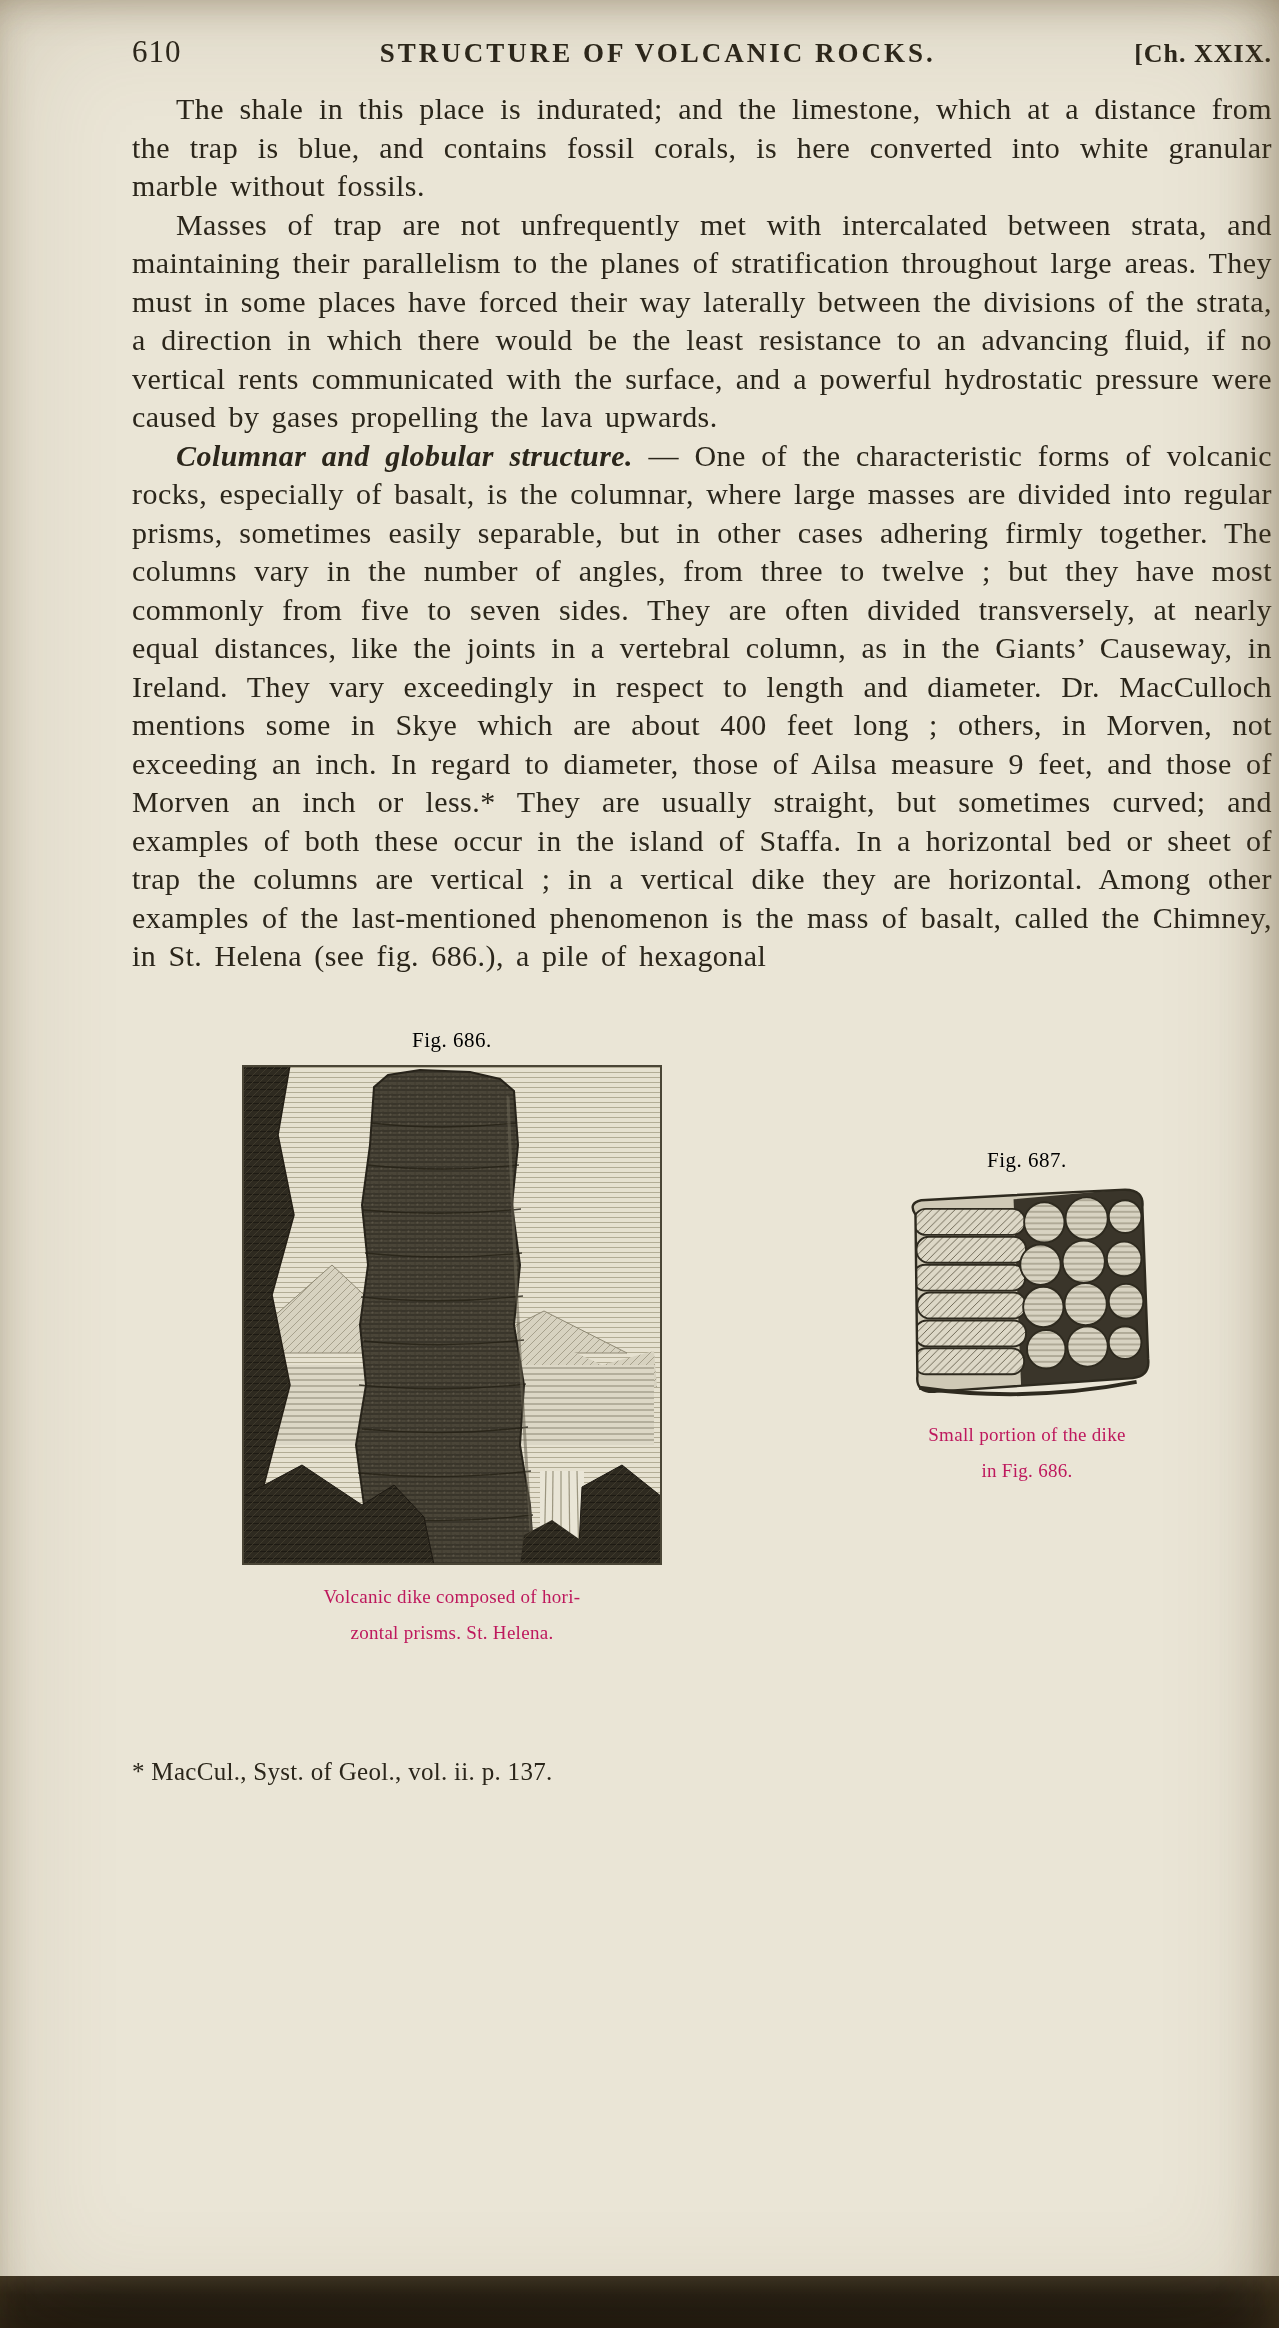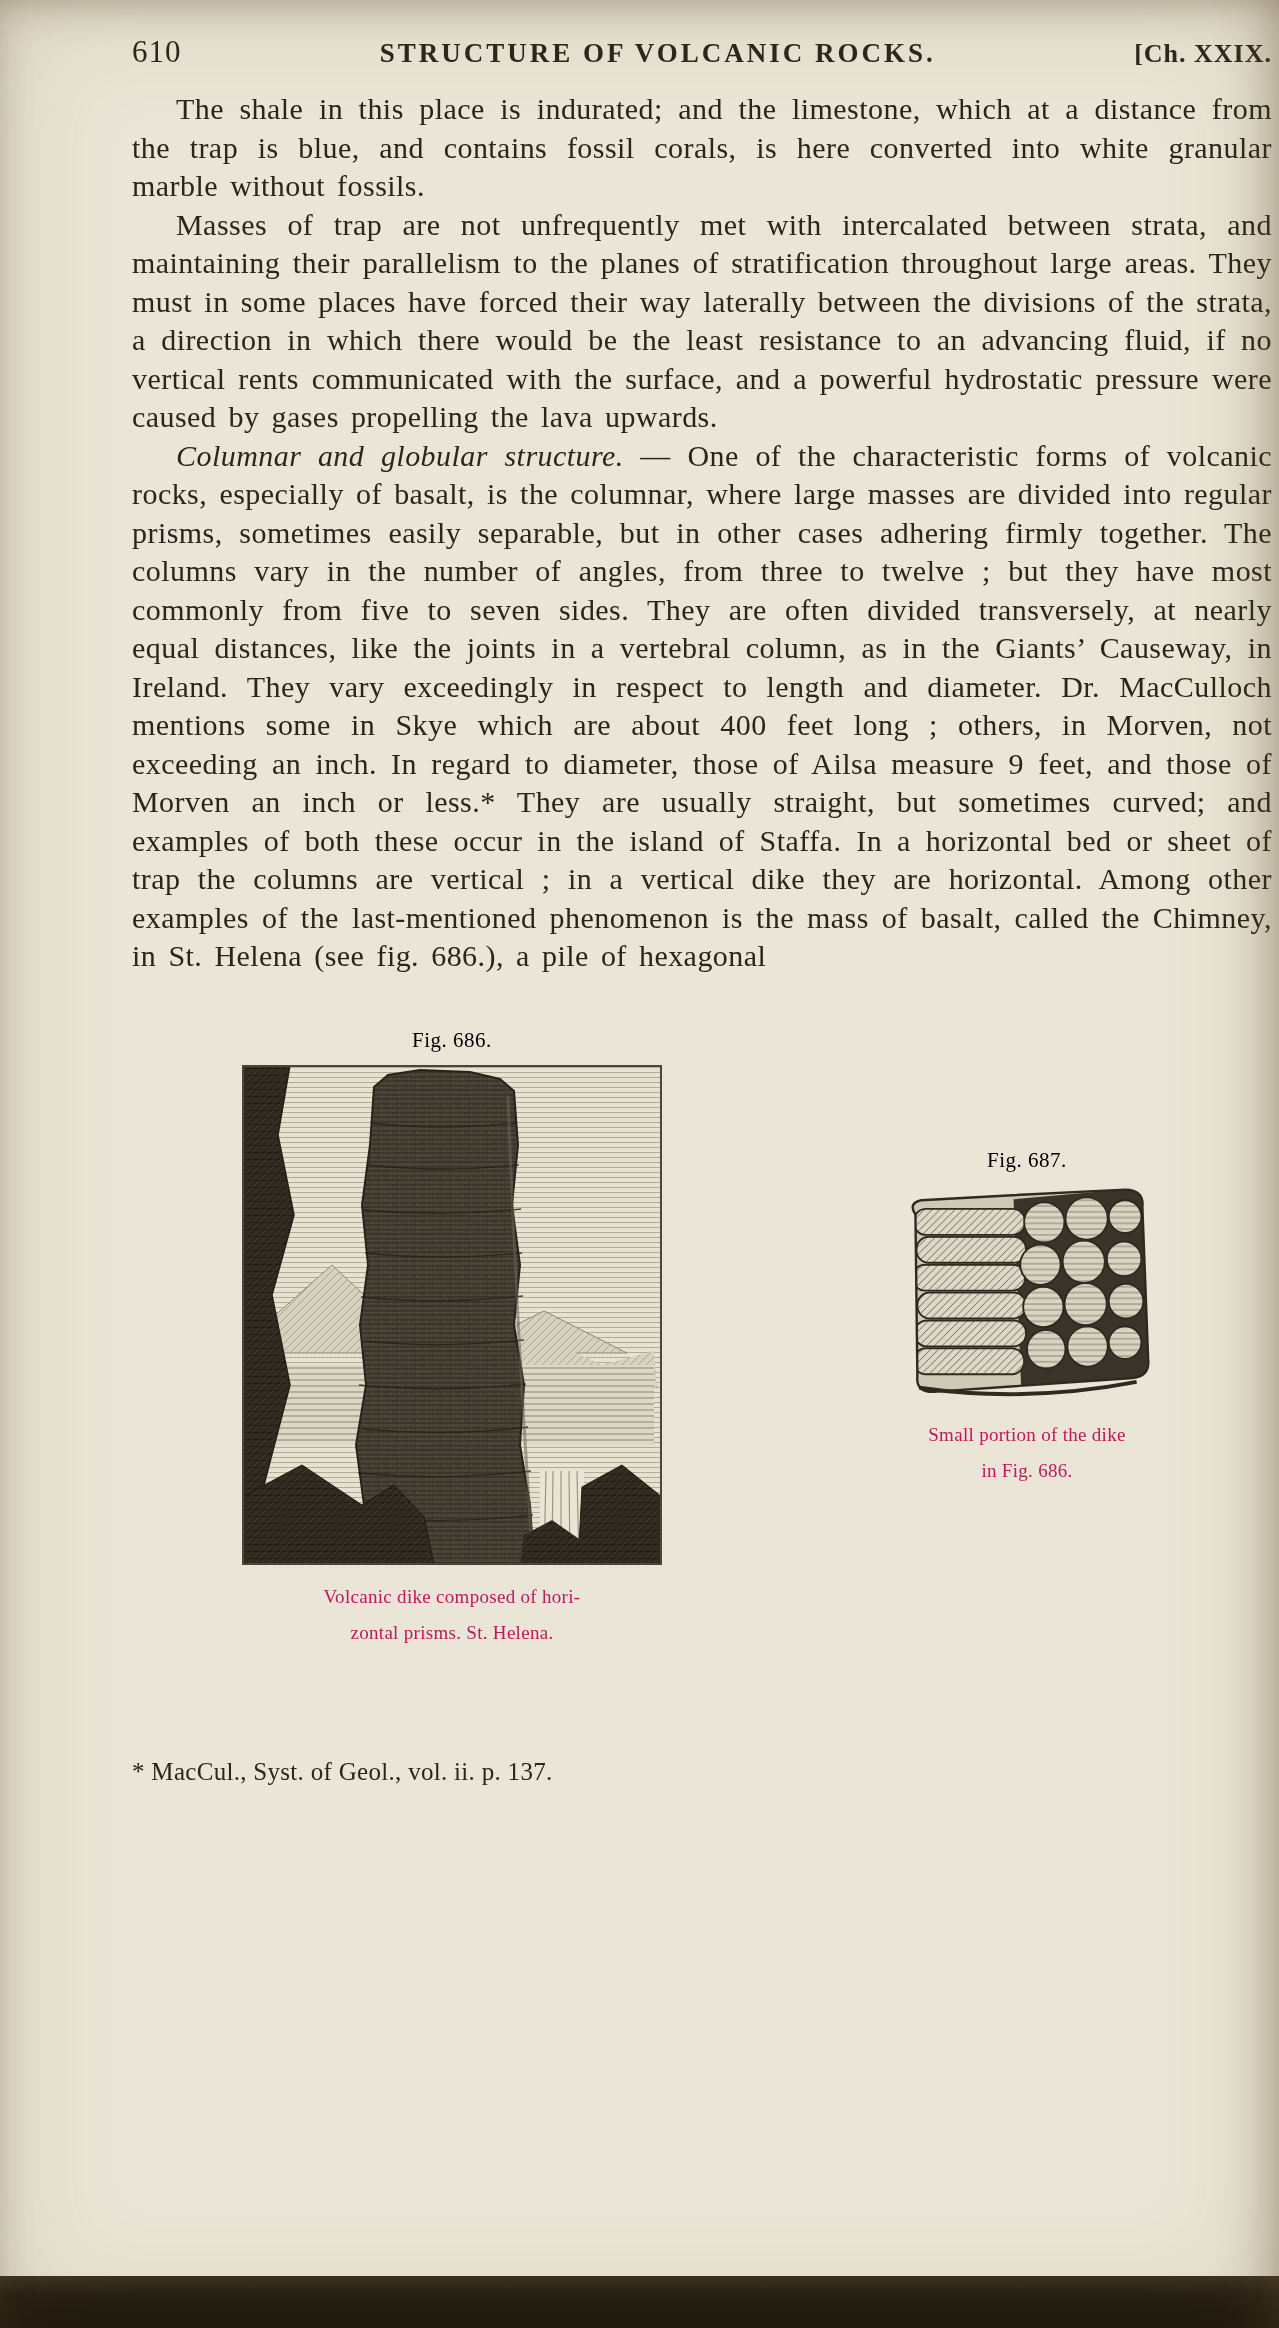--- a/index.html
+++ b/index.html
@@ -23,21 +23,21 @@
   .header{display:flex;justify-content:space-between;align-items:baseline;margin-bottom:20px;}
   .pagenum{font-size:31px;letter-spacing:1px;}
   .running-title{font-size:27px;font-weight:700;letter-spacing:3px;}
   .chapter{font-size:26px;font-weight:700;letter-spacing:1px;text-align:right;}
   p.body{
     font-size:30px;line-height:38.5px;margin:0;
     text-align:justify;text-indent:44px;
     word-spacing:0.14em;letter-spacing:0.015em;
   }
   p.body.noindent{text-indent:0;}
-  .lead-italic{font-style:italic;}
+  .lead-italic{font-style:italic;font-weight:bold;}
   .figures{position:relative;height:728px;}
   .figure{position:absolute;text-align:center;}
   #fig686{left:108px;top:52px;width:424px;}
   #fig687{left:760px;top:172px;width:270px;}
   .fig-label{display:block;font-size:21px;letter-spacing:0.5px;margin-bottom:12px;color:#000000;}
   .fig-art{display:block;margin:0 auto;}
   .fig-caption{
     font-size:19px;line-height:36px;margin-top:14px;
     white-space:pre-line;color:#be185d;letter-spacing:0.3px;
   }

